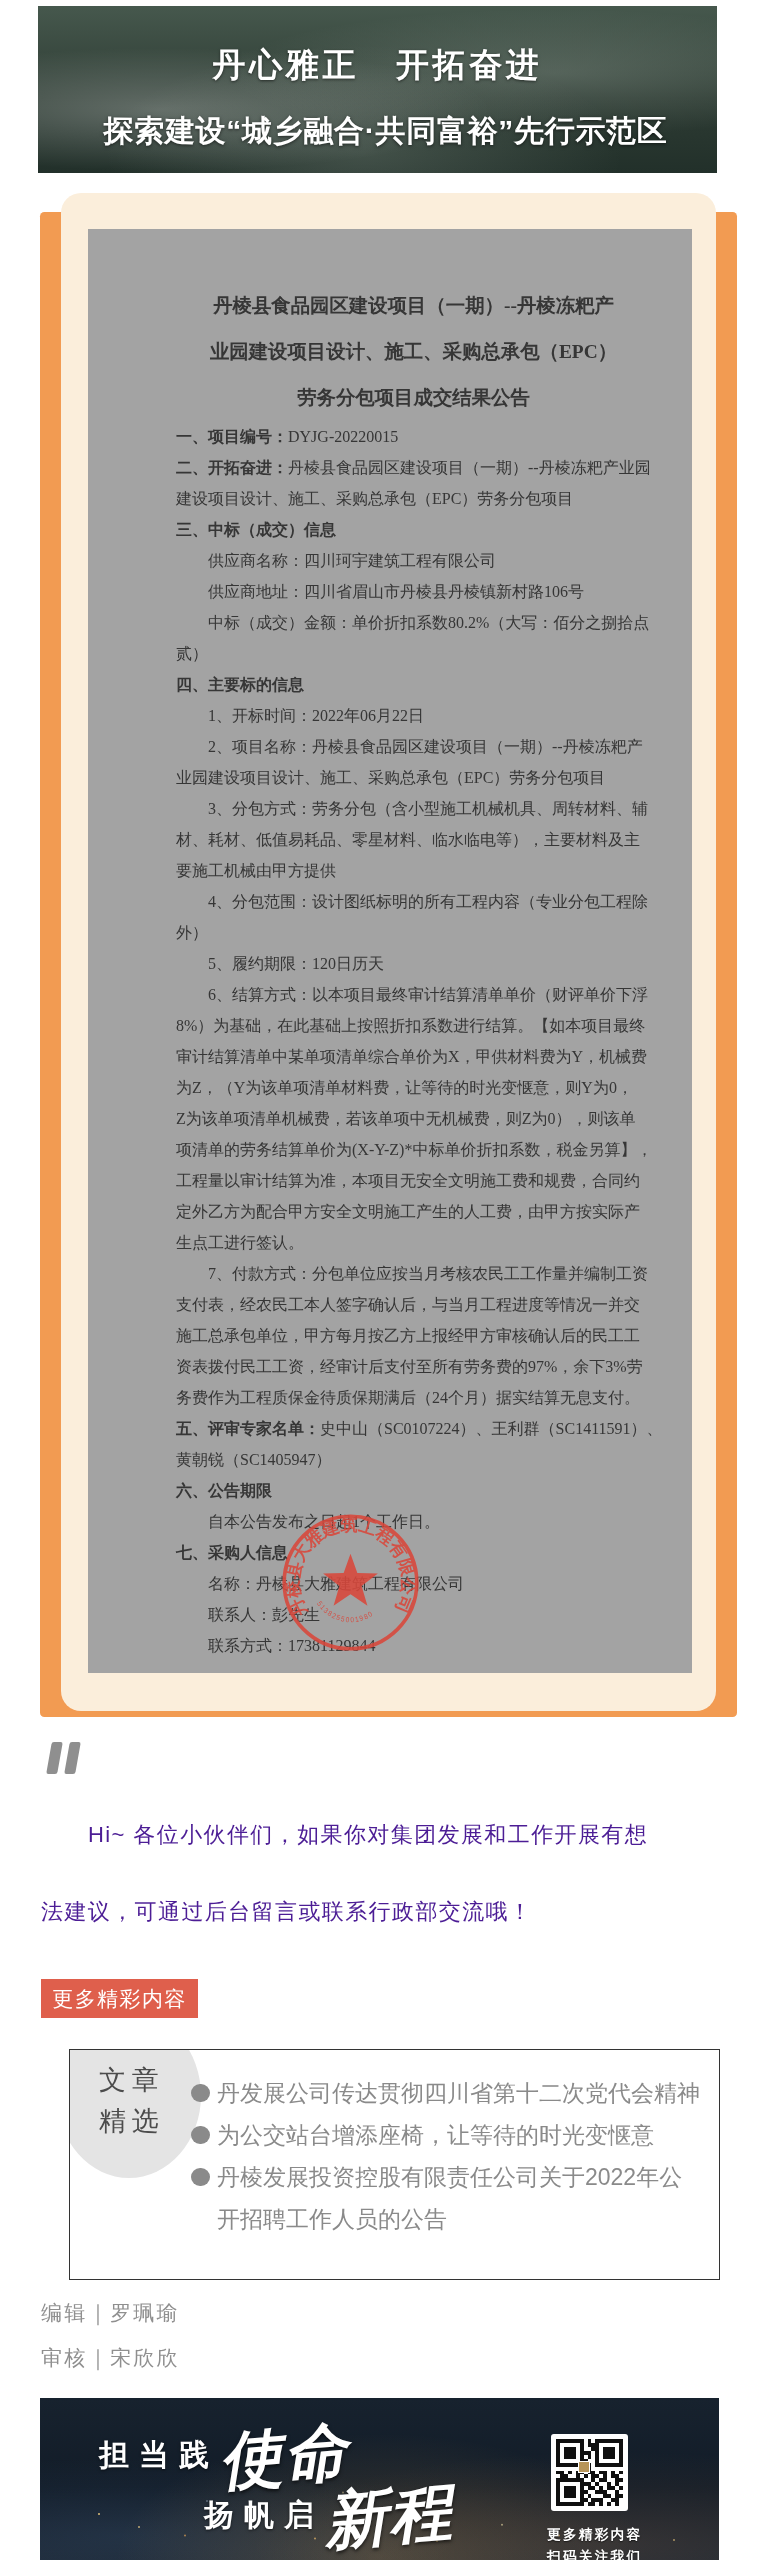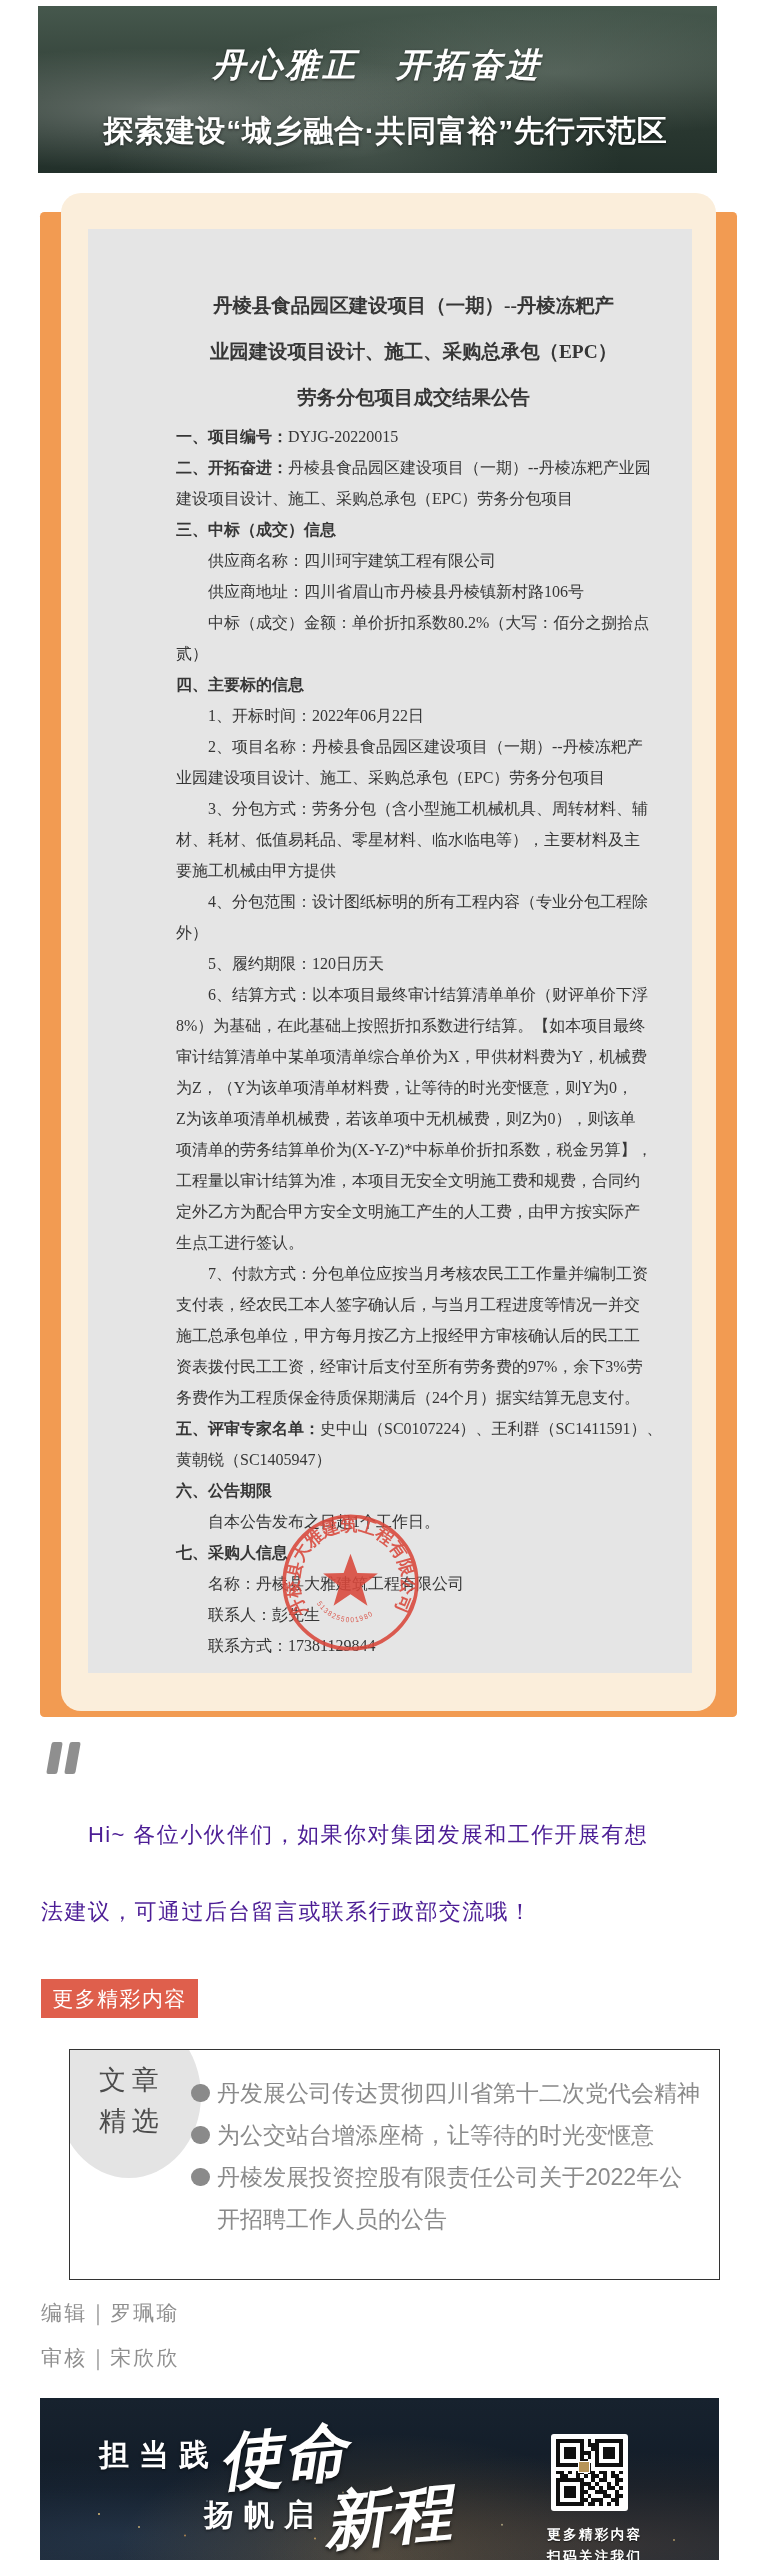--- a/index.html
+++ b/index.html
@@ -8,34 +8,34 @@
 
   
   .top-banner { position:absolute; left:38px; top:5.8px; width:679px; height:167px;
     background:
       radial-gradient(ellipse at 18% 62%, rgba(255,255,255,.26), transparent 42%),
       radial-gradient(ellipse at 76% 40%, rgba(235,245,235,.18), transparent 45%),
       radial-gradient(ellipse at 48% 88%, rgba(220,235,220,.16), transparent 52%),
       linear-gradient(180deg,#46584d 0%, #2e3c34 55%, #22302a 100%);
     overflow:hidden; }
   .top-callig { position:absolute; left:0; right:0; top:37px; text-align:center;
-    color:#fff; font-family:"Liberation Serif", serif; font-style:italic; font-weight:bold;
+    color:#fff; font-family:"Liberation Serif", serif; font-weight:bold;
     font-size:33px; letter-spacing:3.6px; text-shadow:0 1.4px 2.9px rgba(0,0,0,.55); }
   .top-callig .gap { display:inline-block; width:37px; }
   .top-headline { position:absolute; left:0; right:0; top:105px; text-align:center;
     color:#fff; font-weight:bold; font-size:30px; letter-spacing:0.7px;
     text-shadow:0 1.4px 3.6px rgba(0,0,0,.6);margin-left:16px; }
 
   
   .orange-frame { position:absolute; left:40px; top:212px; width:697px; height:1505px;
     background:#F29B52; border-radius:4.3px; }
   .cream-card { position:absolute; left:61px; top:193px; width:655px; height:1518px;
     background:#FBEEDB; border-radius:20px; }
   .doc { position:absolute; left:88px; top:229px; width:604px; height:1444px;
-    background:#e5e5e5; overflow:hidden;
+    background:#a3a3a3; overflow:hidden;
     font-family:"Liberation Serif","DejaVu Serif", serif; color:#363636; }
   .doc-inner { padding:54px 41px 0 88px; }
   .doc-title-line { height:46px; line-height:46px; text-align:center; font-size:19.4px;
     font-weight:bold; white-space:nowrap; }
   .doc-body { margin-top:0; }
   .doc-line { height:31px; line-height:31px; font-size:16px; white-space:nowrap; }
   .doc-line.ind { text-indent:32px; }
   .doc-line .hb { font-weight:bold; font-family:"Liberation Sans", sans-serif; }
 
   

